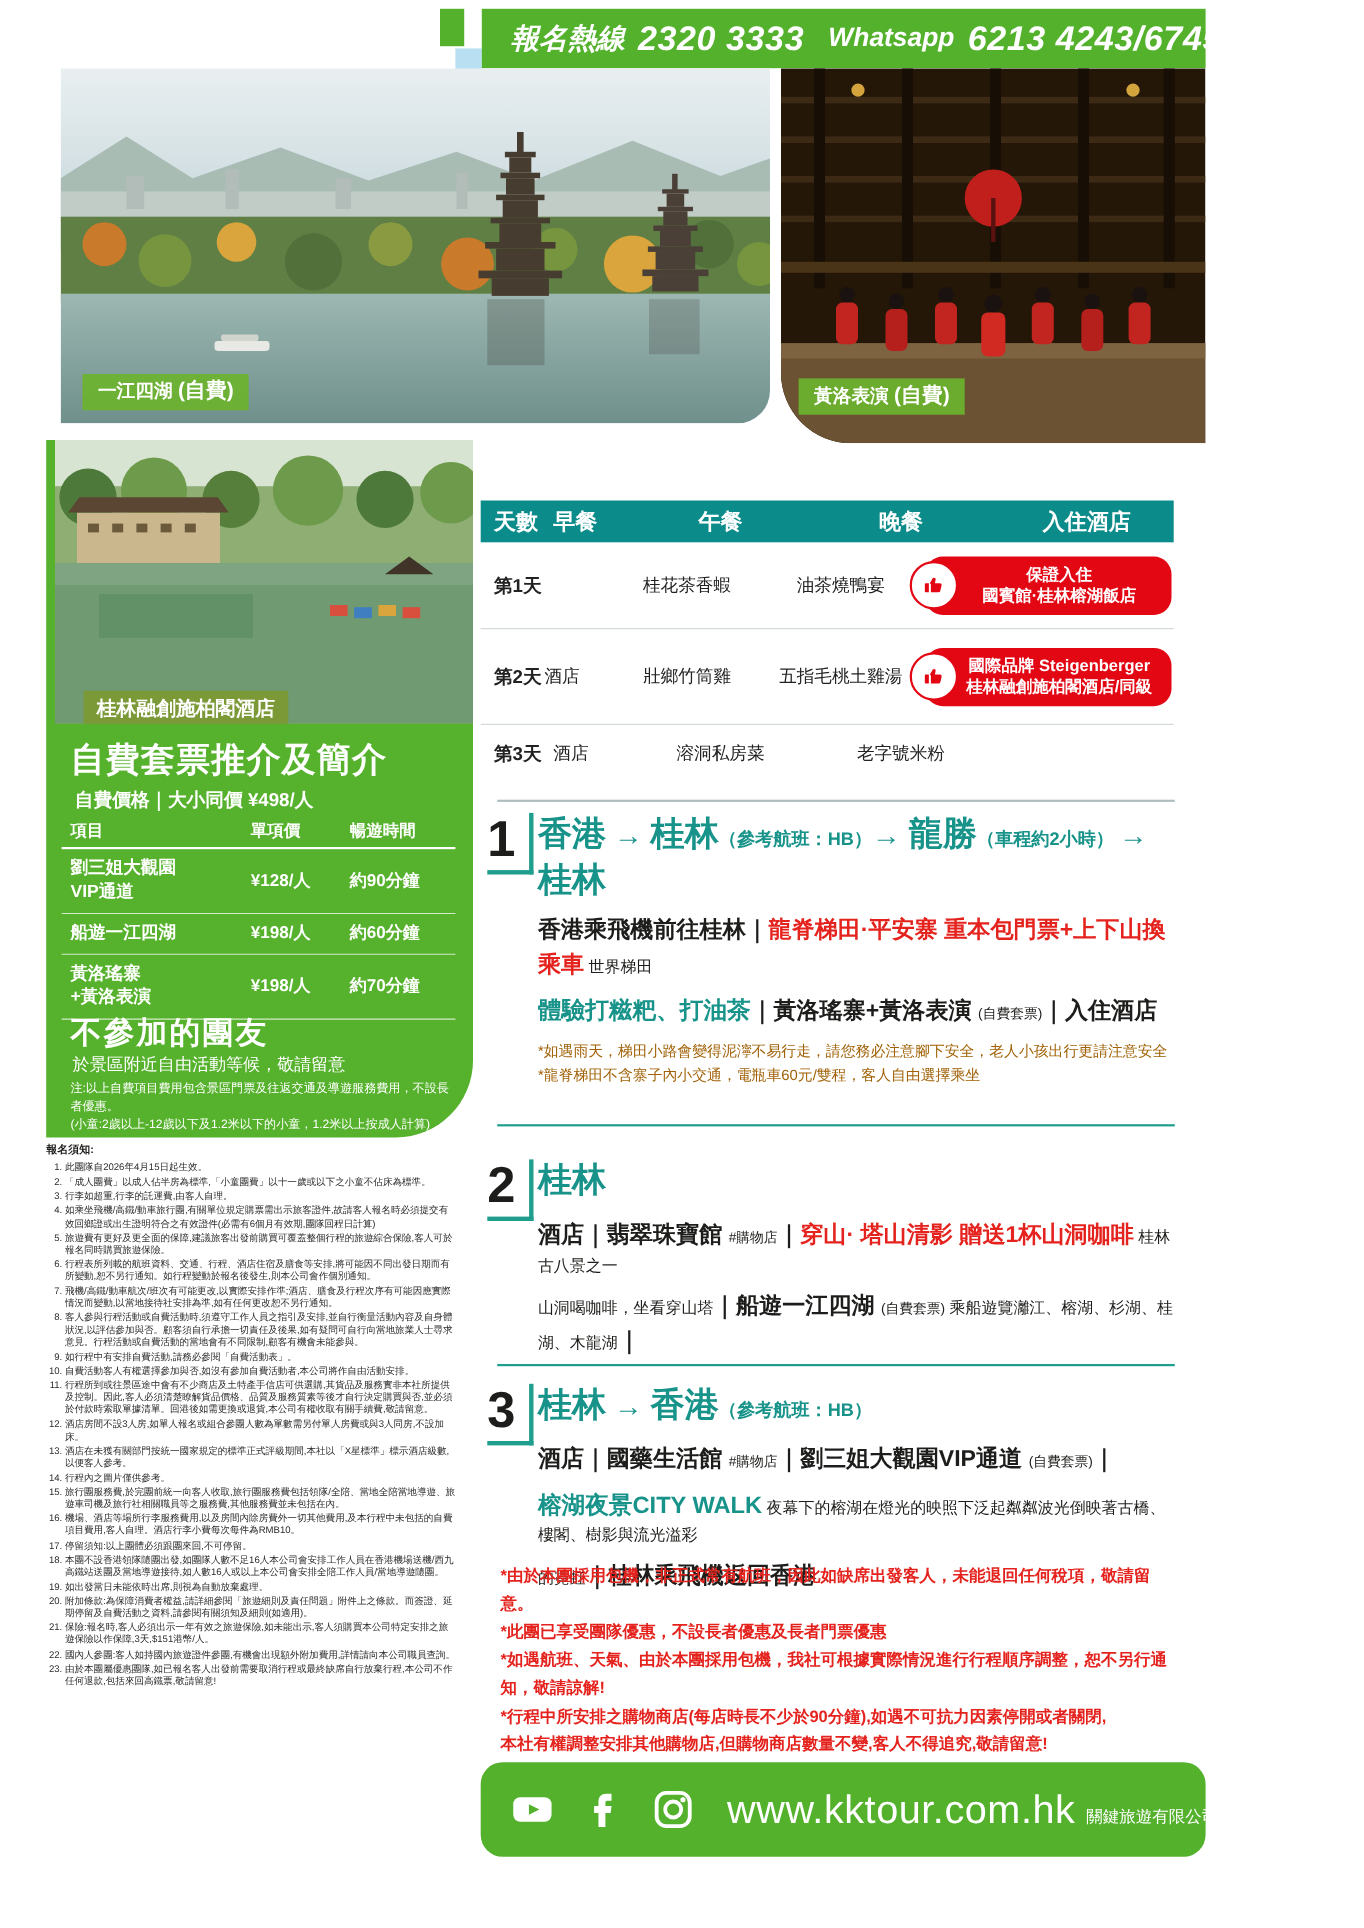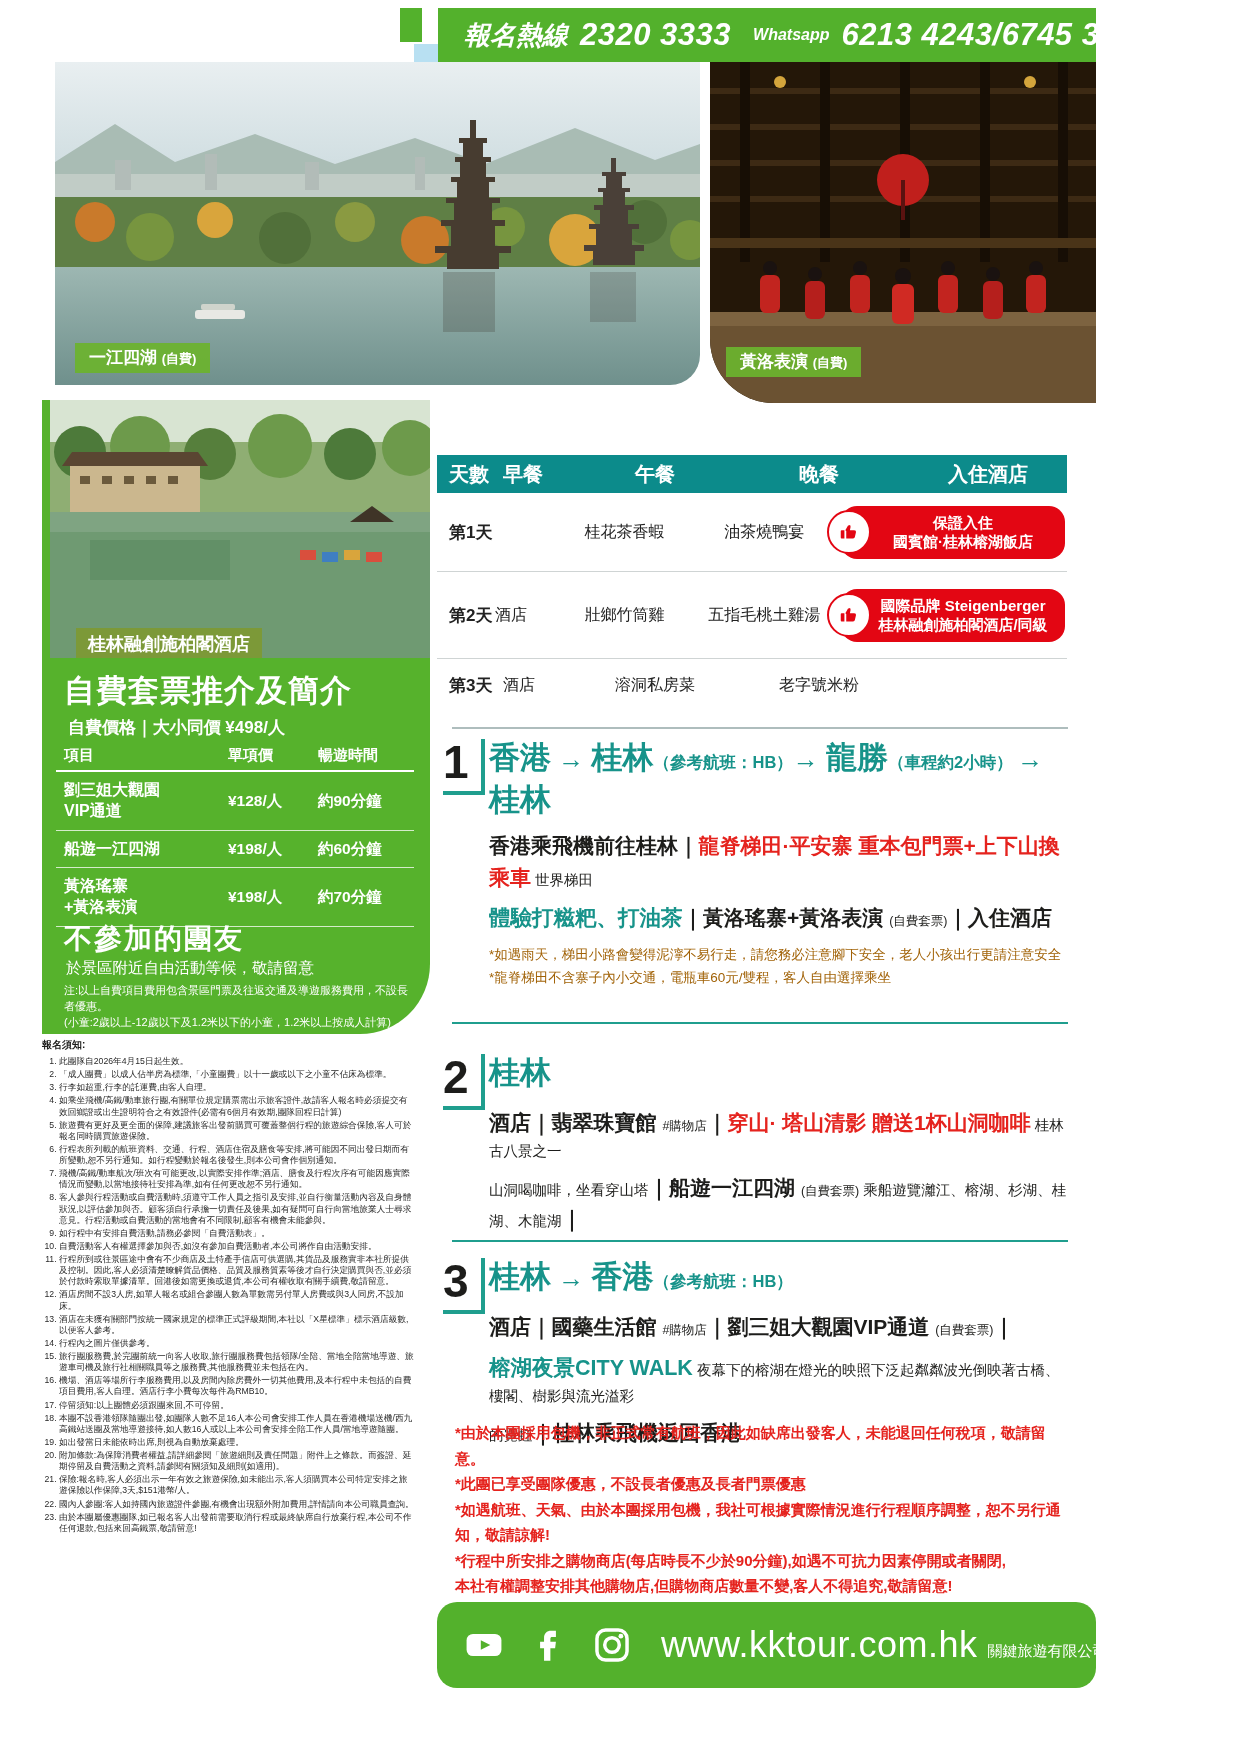--- a/index.html
+++ b/index.html
@@ -8,32 +8,32 @@
 
   
   .deco-sq{position:absolute;}
   .deco-green{left:400px;top:8px;width:22px;height:34px;background:#53b12c;}
   .deco-blue{left:414px;top:44px;width:24px;height:30px;background:#b8e0f2;}
   .topbar{position:absolute;left:438px;top:8px;width:658px;height:54px;background:#53b12c;
           display:flex;align-items:center;gap:12px;padding-left:26px;box-sizing:border-box;
           color:#fff;font-style:italic;font-weight:bold;white-space:nowrap;}
   .hb-label{font-size:26px;}
   .hb-num{font-size:31px;letter-spacing:.5px;}
-  .hb-wa{font-size:16px;margin-left:10px;}
+  .hb-wa{font-size:24px;margin-left:10px;}
 
   
   .photo{position:absolute;overflow:hidden;}
   .photo-left{left:55px;top:62px;width:645px;height:323px;border-radius:0 0 30px 0;}
   .photo-right{left:710px;top:62px;width:386px;height:341px;border-radius:0 0 0 64px;}
   .photo svg{display:block;width:100%;height:100%;}
   .photo-caption{position:absolute;background:rgba(108,179,46,.93);color:#fff;
                  padding:5px 14px;font-size:17px;font-weight:bold;line-height:1.2;}
   .cap-left{left:20px;bottom:12px;}
   .cap-right{left:16px;bottom:26px;}
-  .cap-sub{font-size:13px;font-weight:bold;}
+  .cap-sub{font-size:19px;font-weight:bold;}
 
   
   .panel{position:absolute;left:42px;top:400px;width:388px;height:634px;background:#56b22c;
          border-radius:0 0 70px 0;color:#fff;}
   .hotel-photo{position:absolute;left:8px;top:0;right:0;height:258px;overflow:hidden;}
   .hotel-photo svg{display:block;width:100%;height:100%;}
   .hotel-caption{position:absolute;left:26px;top:228px;background:rgba(125,153,51,.92);
                  padding:4px 12px;font-size:18px;font-weight:bold;}
   .pkg-title{position:absolute;left:22px;top:270px;font-size:31px;font-weight:bold;letter-spacing:1px;margin:0;}
   .pkg-sub{position:absolute;left:26px;top:316px;font-size:17px;font-weight:bold;}

